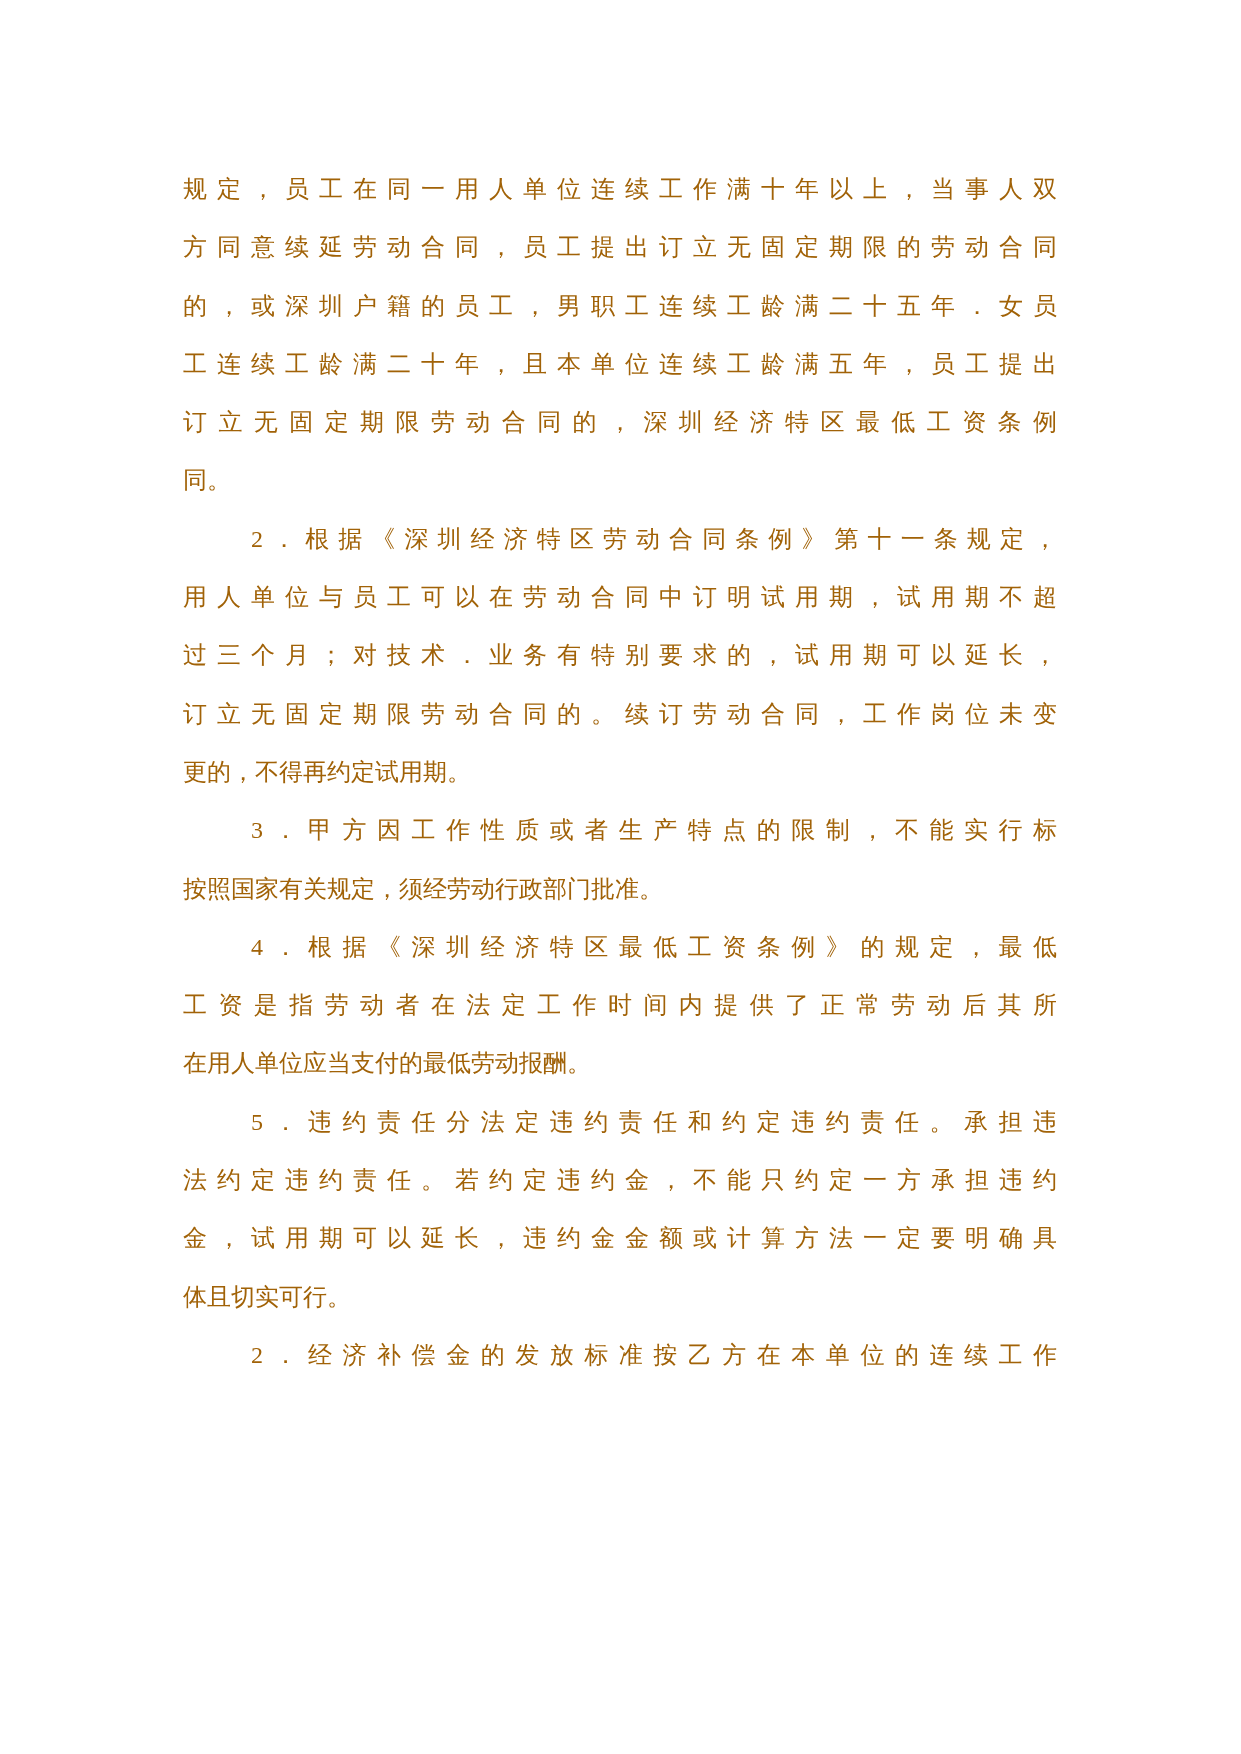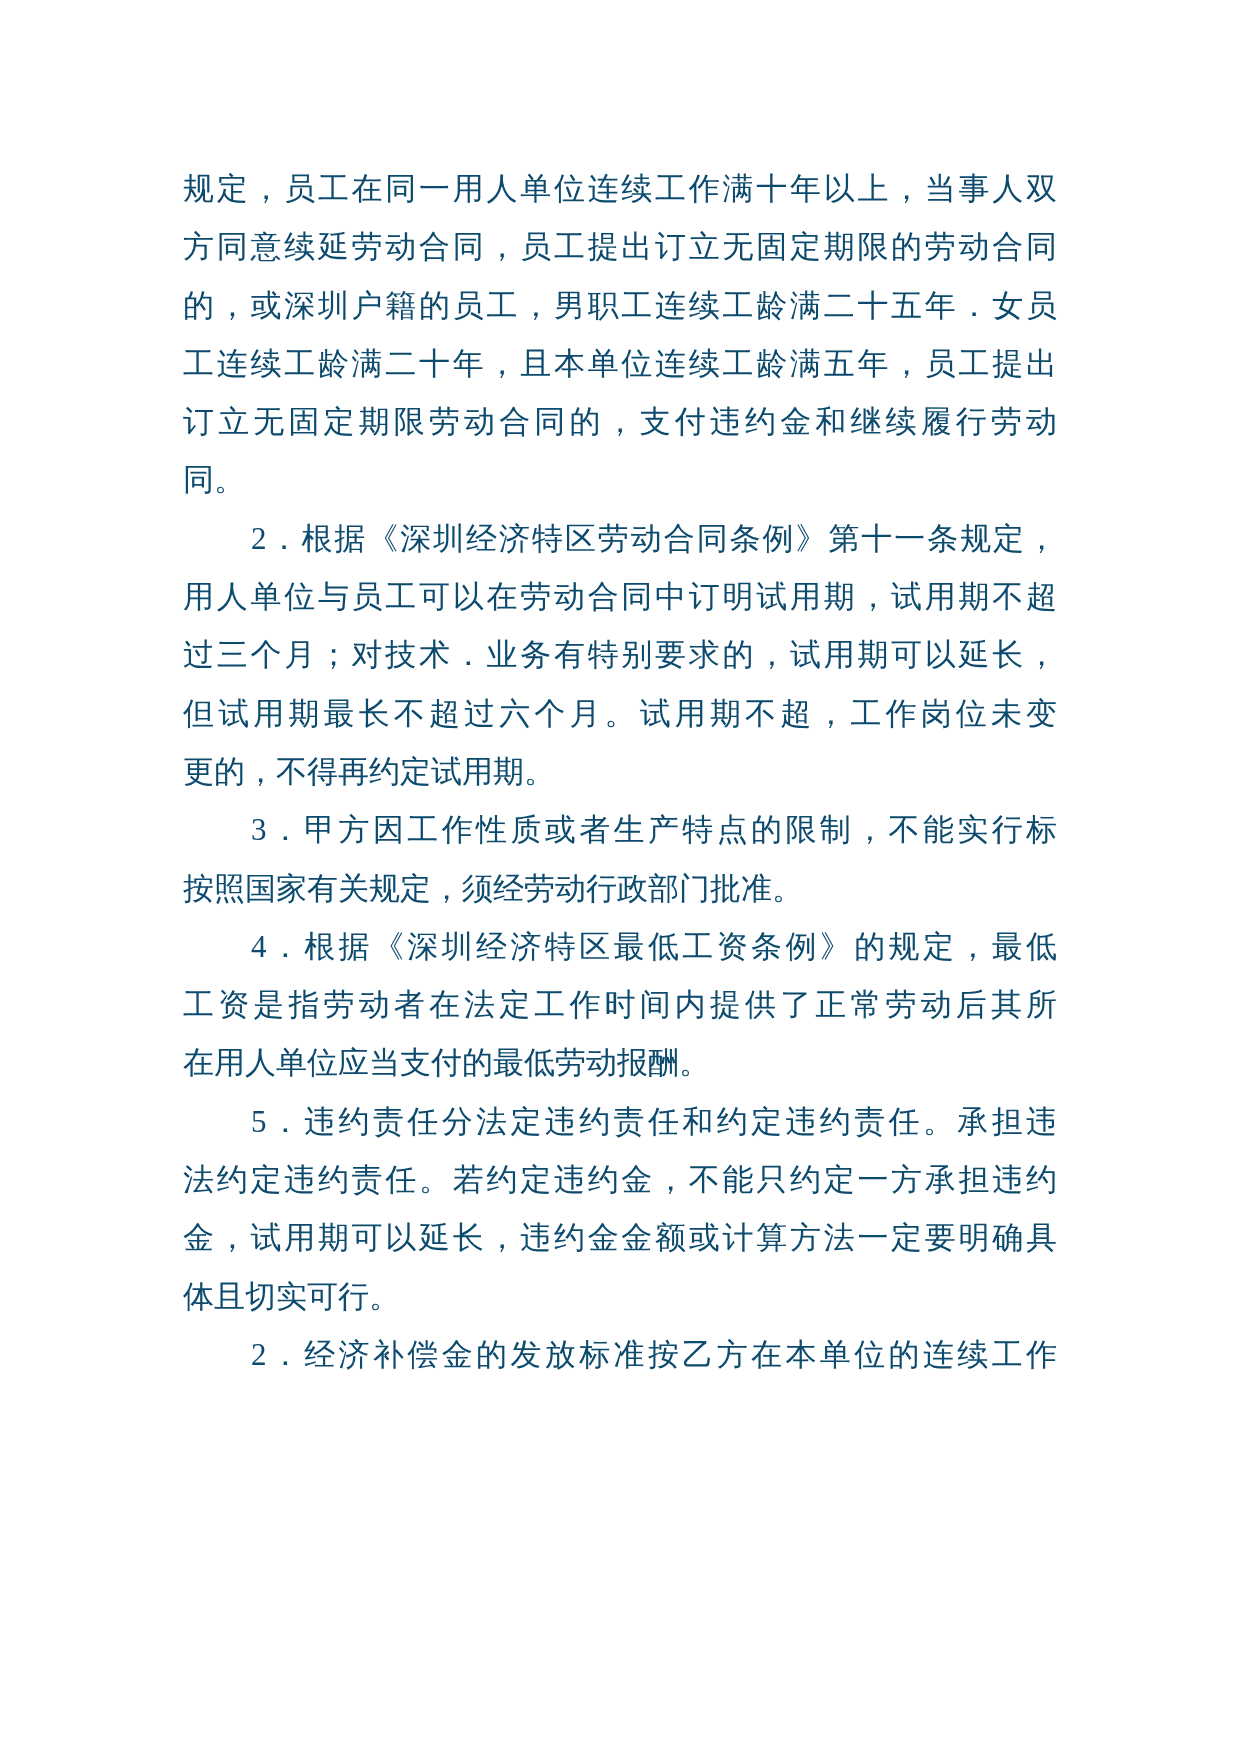--- a/index.html
+++ b/index.html
@@ -13,22 +13,22 @@
     height: 1754px;
     background: #ffffff;
     overflow: hidden;
     font-family: "Liberation Serif", "DejaVu Serif", serif;
   }
   .textblock {
     position: absolute;
     left: 183px;
     top: 160px;
     width: 874px;
-    color: #0c4a6e;
-    font-size: 31px;
+    color: #a16207;
+    font-size: 24px;
     line-height: 58.3px;
     font-weight: 400;
     letter-spacing: 0;
   }
   .line {
     width: 100%;
     text-align: justify;
     text-align-last: justify;
     white-space: nowrap;
     text-justify: inter-character;
@@ -44,26 +44,26 @@
 </style>
 </head>
 <body>
 
 <div class="page">
   <div class="textblock">
     <div class="line">规定，员工在同一用人单位连续工作满十年以上，当事人双</div>
     <div class="line">方同意续延劳动合同，员工提出订立无固定期限的劳动合同</div>
     <div class="line">的，或深圳户籍的员工，男职工连续工龄满二十五年．女员</div>
     <div class="line">工连续工龄满二十年，且本单位连续工龄满五年，员工提出</div>
-    <div class="line">订立无固定期限劳动合同的，支付违约金和继续履行劳动</div>
+    <div class="line">订立无固定期限劳动合同的，深圳经济特区最低工资条例</div>
     <div class="line end">同。</div>
     <div class="line indent">2．根据《深圳经济特区劳动合同条例》第十一条规定，</div>
     <div class="line">用人单位与员工可以在劳动合同中订明试用期，试用期不超</div>
     <div class="line">过三个月；对技术．业务有特别要求的，试用期可以延长，</div>
-    <div class="line">但试用期最长不超过六个月。试用期不超，工作岗位未变</div>
+    <div class="line">订立无固定期限劳动合同的。续订劳动合同，工作岗位未变</div>
     <div class="line end">更的，不得再约定试用期。</div>
     <div class="line indent">3．甲方因工作性质或者生产特点的限制，不能实行标</div>
     <div class="line end">按照国家有关规定，须经劳动行政部门批准。</div>
     <div class="line indent">4．根据《深圳经济特区最低工资条例》的规定，最低</div>
     <div class="line">工资是指劳动者在法定工作时间内提供了正常劳动后其所</div>
     <div class="line end">在用人单位应当支付的最低劳动报酬。</div>
     <div class="line indent">5．违约责任分法定违约责任和约定违约责任。承担违</div>
     <div class="line">法约定违约责任。若约定违约金，不能只约定一方承担违约</div>
     <div class="line">金，试用期可以延长，违约金金额或计算方法一定要明确具</div>
     <div class="line end">体且切实可行。</div>

